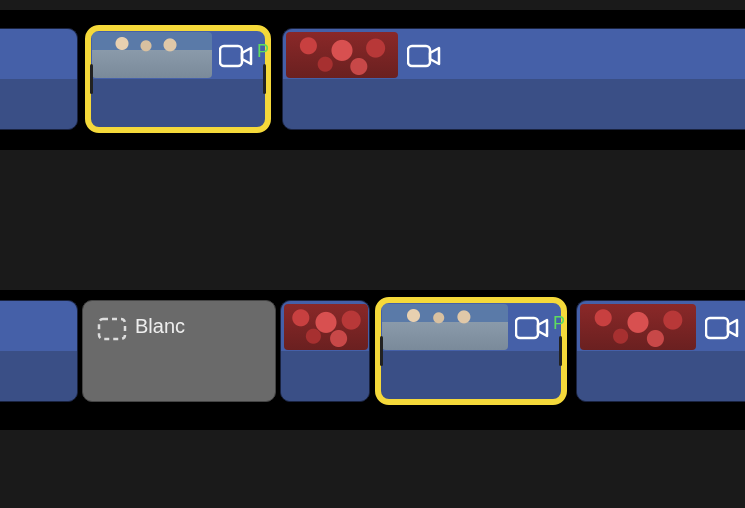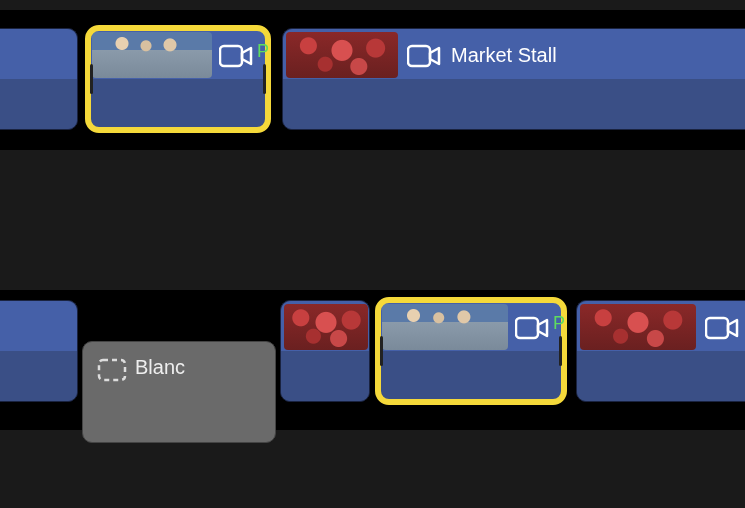--- a/index.html
+++ b/index.html
@@ -155,35 +155,34 @@
       <div class="upper-half"></div>
         <div class="lower-half"></div>
       <div class="thumb" style="width:112px;"></div>
     </div>
     <span class="cam-icon" style="left:124px; top:14px;">
       <svg viewBox="0 0 34 26">
           <rect x="1" y="3" width="22" height="20" rx="4" fill="none" stroke="#fff" stroke-width="2.5"></rect>
           <path d="M23 10 L32 5 L32 21 L23 16 Z" fill="none" stroke="#fff" stroke-width="2.5" stroke-linejoin="round"></path>
         </svg>
     </span>
-    <span class="clip-label" style="left:168px;">Market Stall</span>
   </div>
 </div>
 
 <div class="track-container track-lower">
   <div class="track-bg"></div>
 
   <div class="clip clip-blue" style="left:-20px; top:20px; width:98px; height:102px; border-radius:0 10px 10px 0;">
     <div class="clip-inner">
         <div class="upper-half"></div>
         <div class="lower-half"></div>
       </div>
   </div>
 
-  <div class="clip clip-gray" style="left:82px; top:20px; width:194px; height:102px;margin-top:41px;">
+  <div class="clip clip-gray" style="left:82px; top:20px; width:194px; height:102px;">
     <span class="dashed-box-icon" style="left:14px; top:16px;">
       <svg viewBox="0 0 30 24">
           <rect x="2" y="2" width="26" height="20" rx="4" fill="none" stroke="#ddd" stroke-width="2.5" stroke-dasharray="5 4"></rect>
         </svg>
     </span>
     <span class="clip-label" style="left:52px; top:14px; color:#eee;">Blanc</span>
   </div>
 
   <div class="clip clip-blue" style="left:280px; top:20px; width:90px; height:102px;">
     <div class="clip-inner">

